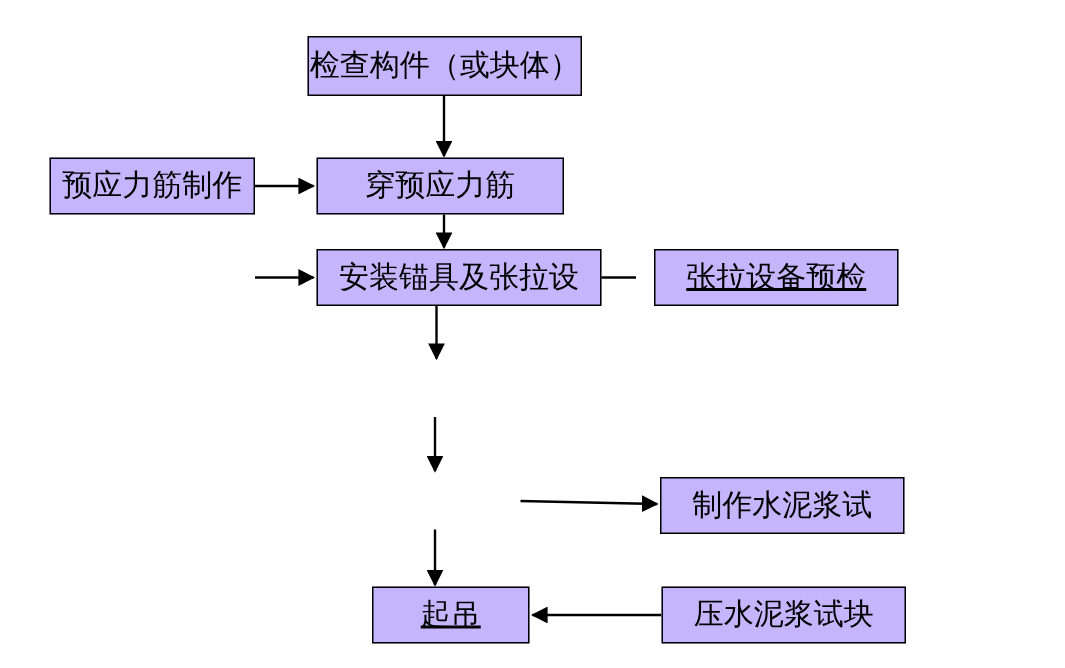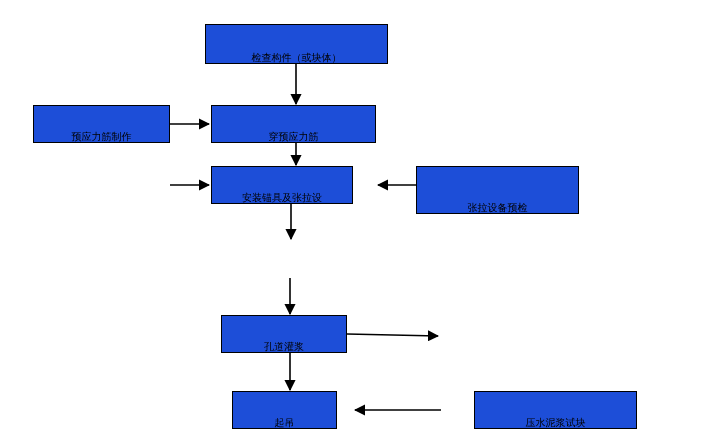--- a/index.html
+++ b/index.html
@@ -15,26 +15,26 @@
   #diagram {
     position: relative;
     width: 710px;
     height: 445px;
     overflow: hidden;
   }
   .node {
     position: absolute;
     box-sizing: border-box;
     border: 1px solid #000000;
-    background: #1d4ed8;
+    background: #c4b5fd;
     color: #000000;
     display: flex;
-    align-items: flex-end;
+    align-items: center;
     justify-content: center;
-    font-size: 10px;
+    font-size: 20px;
     line-height: 1.1;
     white-space: nowrap;
     z-index: 2;
   }
   svg.links {
     position: absolute;
     left: 0;
     top: 0;
     width: 710px;
     height: 445px;
@@ -80,35 +80,35 @@
 
   <div class="node" style="left:33px; top:105px; width:137px; height:38px;">
     <span>预应力筋制作</span>
   </div>
 
   <div class="node" style="left:211px; top:105px; width:165px; height:38px;">
     <span>穿预应力筋</span>
   </div>
 
 
-  <div class="node" style="left:211px; top:166px; width:142px; height:38px;">
+  <div class="node" style="left:211px; top:166px; width:190px; height:38px;">
     <span>安装锚具及张拉设</span>
   </div>
 
-  <div class="node" style="left:416px; top:166px; width:163px; height:48px;">
+  <div class="node" style="left:436px; top:166px; width:163px; height:38px;text-decoration:underline;">
     <span>张拉设备预检</span>
   </div>
 
 
-  <div class="node" style="left:221px; top:315px; width:126px; height:38px;">
-    <span>孔道灌浆</span>
+
+  <div class="node" style="left:440px; top:318px; width:163px; height:38px;">
+    <span>制作水泥浆试</span>
   </div>
 
-
-  <div class="node" style="left:232px; top:391px; width:105px; height:38px;">
+  <div class="node" style="left:248px; top:391px; width:105px; height:38px;text-decoration:underline;">
     <span>起吊</span>
   </div>
 
-  <div class="node" style="left:441px; top:391px; width:163px; height:38px;margin-left:33px;">
+  <div class="node" style="left:441px; top:391px; width:163px; height:38px;">
     <span>压水泥浆试块</span>
   </div>
 
 </div>
 
 </body></html>

